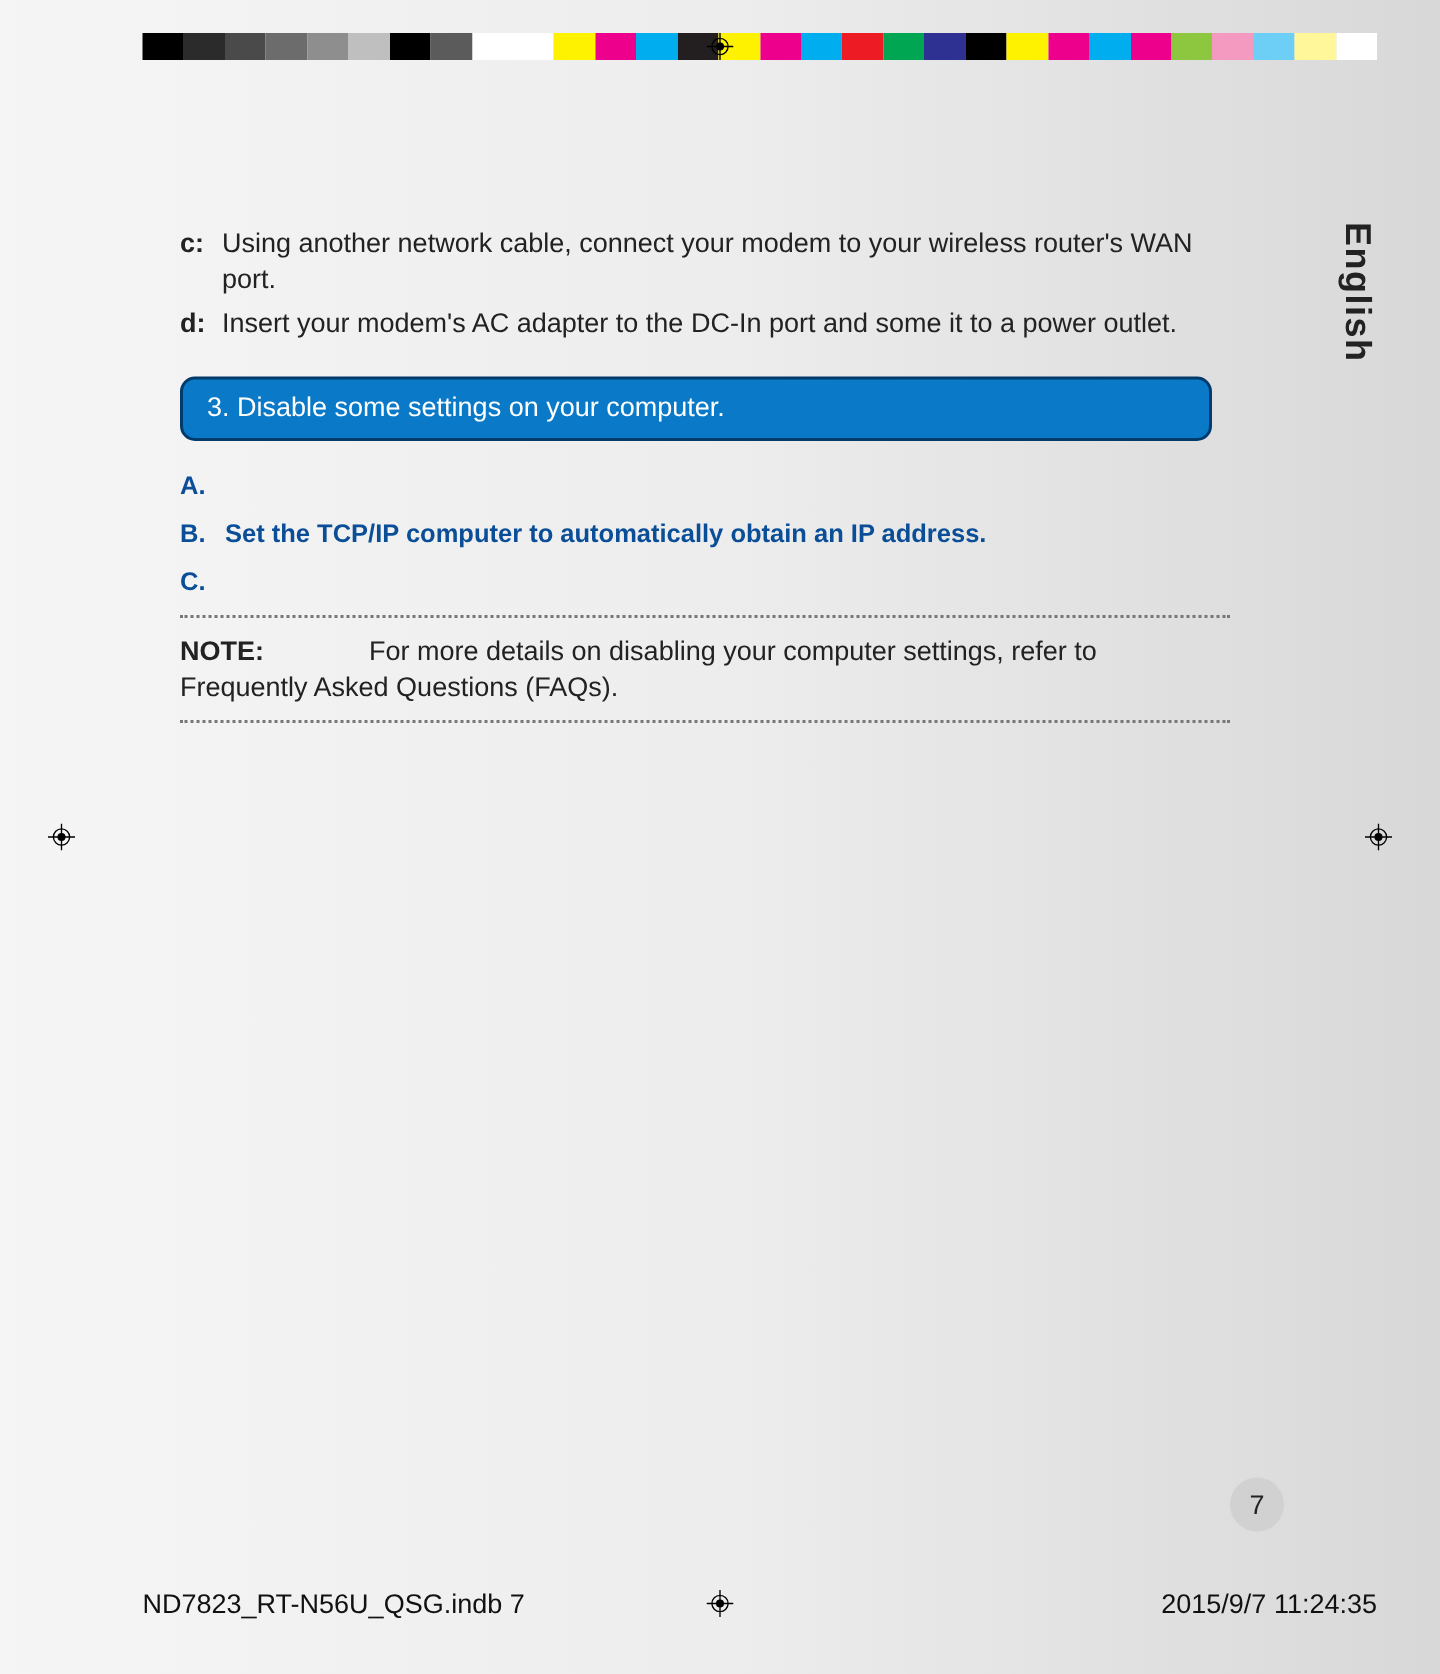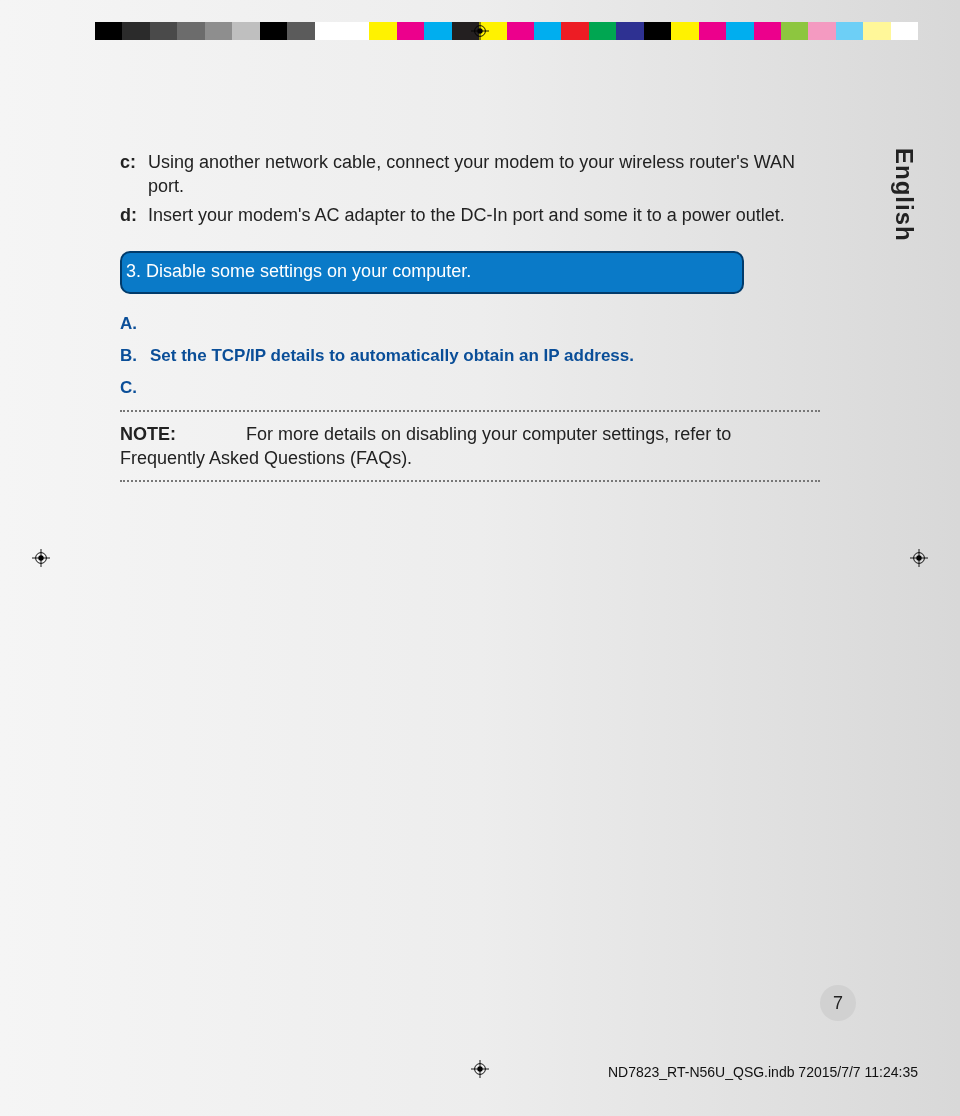--- a/index.html
+++ b/index.html
@@ -52,23 +52,23 @@
     color: #222;
     flex-shrink: 0;
   }
 
   .boxed-heading {
     margin-top: 24px;
     background: #0a7ac8;
     color: #fff;
     border-radius: 10px;
     border: 2px solid #013b6b;
-    padding: 8px 16px 10px 4px;
-    font-size: 18px;
-    width: 624px;
+    padding: 8px 16px 10px 16px;
+    font-size: 18px;
+    width: 688px;
   }
 
   .sub-list { margin-top: 20px; }
   .sub-line {
     display: flex;
     font-size: 17px;
     font-weight: 700;
     color: #0a4e98;
     margin-bottom: 12px;
   }
@@ -111,22 +111,22 @@
     justify-content: center;
     font-size: 18px;
   }
 
   .footer {
     position: absolute;
     bottom: 36px;
     left: 95px;
     right: 42px;
     display: flex;
-    justify-content: flex-end;
-    font-size: 14px;
+    justify-content: space-between;
+    font-size: 18px;
     color: #111;
     font-family: Arial, sans-serif;
   }
 </style>
 </head>
 <body>
 
 <div class="colorbar">
     <div class="swatch" style="background: rgb(0, 0, 0);"></div>
     <div class="swatch" style="background: rgb(43, 43, 43);"></div>
@@ -207,31 +207,31 @@
     </div>
 
     <div class="boxed-heading">3.   Disable some settings on your computer.</div>
 
     <div class="sub-list">
       <div class="sub-line">
         <span class="lbl">A.</span>
       </div>
       <div class="sub-line">
         <span class="lbl">B.</span>
-        <span>Set the TCP/IP details to automatically obtain an IP address.</span>
+        <span>Set the TCP/IP computer to automatically obtain an IP address.</span>
       </div>
       <div class="sub-line">
         <span class="lbl">C.</span>
       </div>
     </div>
 
     <div class="note-block">
       <span class="note-label">NOTE:</span><span>For more details on disabling your computer settings, refer to Frequently Asked Questions (FAQs).</span>
     </div>
   </div>
 </div>
 
 <div class="page-num">7</div>
 
 <div class="footer">
   <span>ND7823_RT-N56U_QSG.indb   7</span>
-  <span>2015/7/7   11:24:35</span>
+  <span>2015/9/7   11:24:35</span>
 </div>
 
 </body></html>

